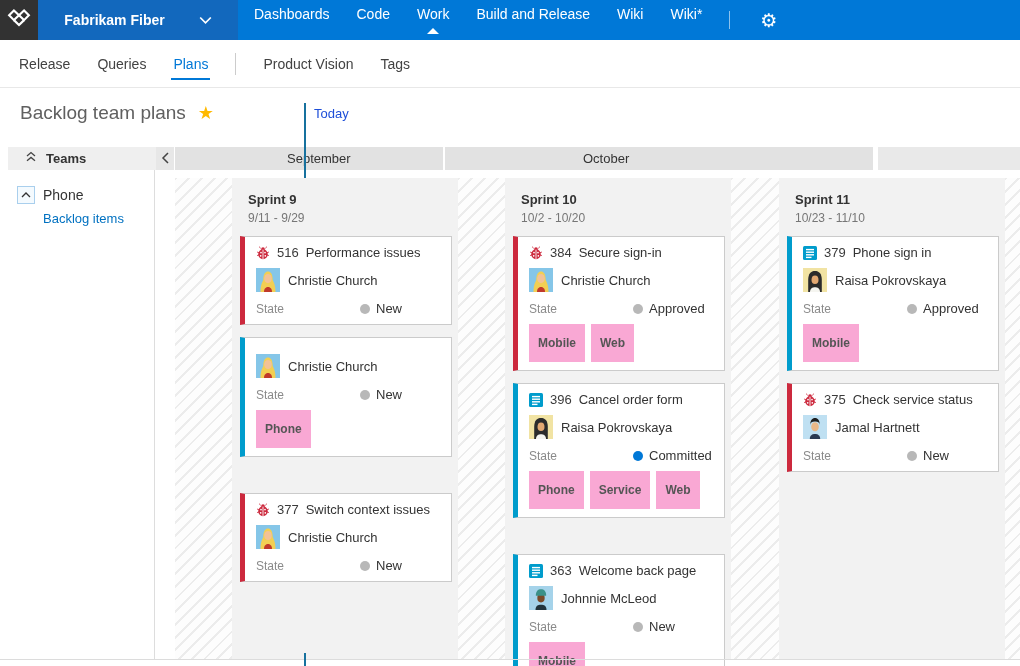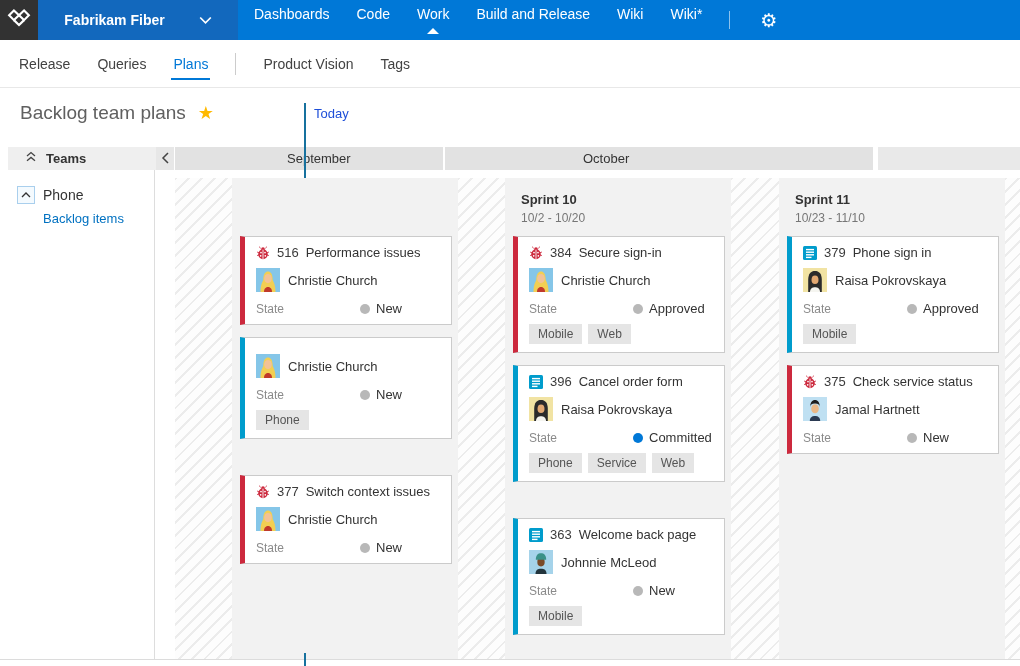--- a/index.html
+++ b/index.html
@@ -83,21 +83,21 @@
   .wi-icon svg{display:block;}
   .wi-id{color:#3b3b3b;}
   .row2{display:flex;align-items:center;gap:8px;margin-top:8px;font-size:13px;color:#333;}
   .avatar{width:24px;height:24px;display:block;flex:none;}
   .avatar svg{display:block;}
   .row3{display:flex;align-items:center;margin-top:9px;}
   .state-label{font-size:12px;color:#8a8a8a;width:104px;flex:none;}
   .state-val{display:flex;align-items:center;gap:6px;font-size:13px;color:#333;}
   .dot{width:10px;height:10px;border-radius:50%;display:inline-block;flex:none;}
   .row4{margin-top:8px;display:flex;gap:6px;}
-  .chip{background:#e5e5e5;color:#555;font-size:12px;padding:3px 9px;white-space:nowrap;}
+  .chip{background:#f9a8d4;color:#555;font-size:12px;padding:12px 9px;white-space:nowrap;font-weight:bold;}
 
   .hr-bottom{position:absolute;top:659px;left:0;width:1020px;height:1px;background:#dcdcdc;z-index:3;}
 </style>
 </head>
 <body>
 
 <div class="screen">
 
   <header class="topnav">
     <div class="logo-box">
@@ -184,20 +184,24 @@
     </div>
     <div class="backlog-link">Backlog items</div>
   </aside>
 
   <div class="board">
     <div class="gap g1"></div>
     <div class="gap g2"></div>
     <div class="gap g3"></div>
     <div class="gap g4"></div>
     <div class="sprint-col c1">
+        <div class="sprint-head">
+          <div class="sprint-name">Sprint 9</div>
+          <div class="sprint-dates">9/11 - 9/29</div>
+        </div>
         <div class="cards">
           <div class="card" style="border-left-color: rgb(204, 41, 61);">
             <div class="row1">
          <span class="wi-icon">
                 <svg width="14" height="14" viewBox="0 0 14 14">
   <path d="M4.6 2.2 L3.2 0.8 M9.4 2.2 L10.8 0.8" stroke="#cc293d" stroke-width="1"></path>
   <circle cx="7" cy="3" r="1.8" fill="#cc293d"></circle>
   <path d="M1.2 6 L3 7 M1.2 9.5 L3 9 M12.8 6 L11 7 M12.8 9.5 L11 9" stroke="#cc293d" stroke-width="1"></path>
   <ellipse cx="7" cy="8.3" rx="4.7" ry="5" fill="#cc293d"></ellipse>
   <path d="M7 3.6 L7 13.2" stroke="#fff" stroke-width="0.9"></path>

